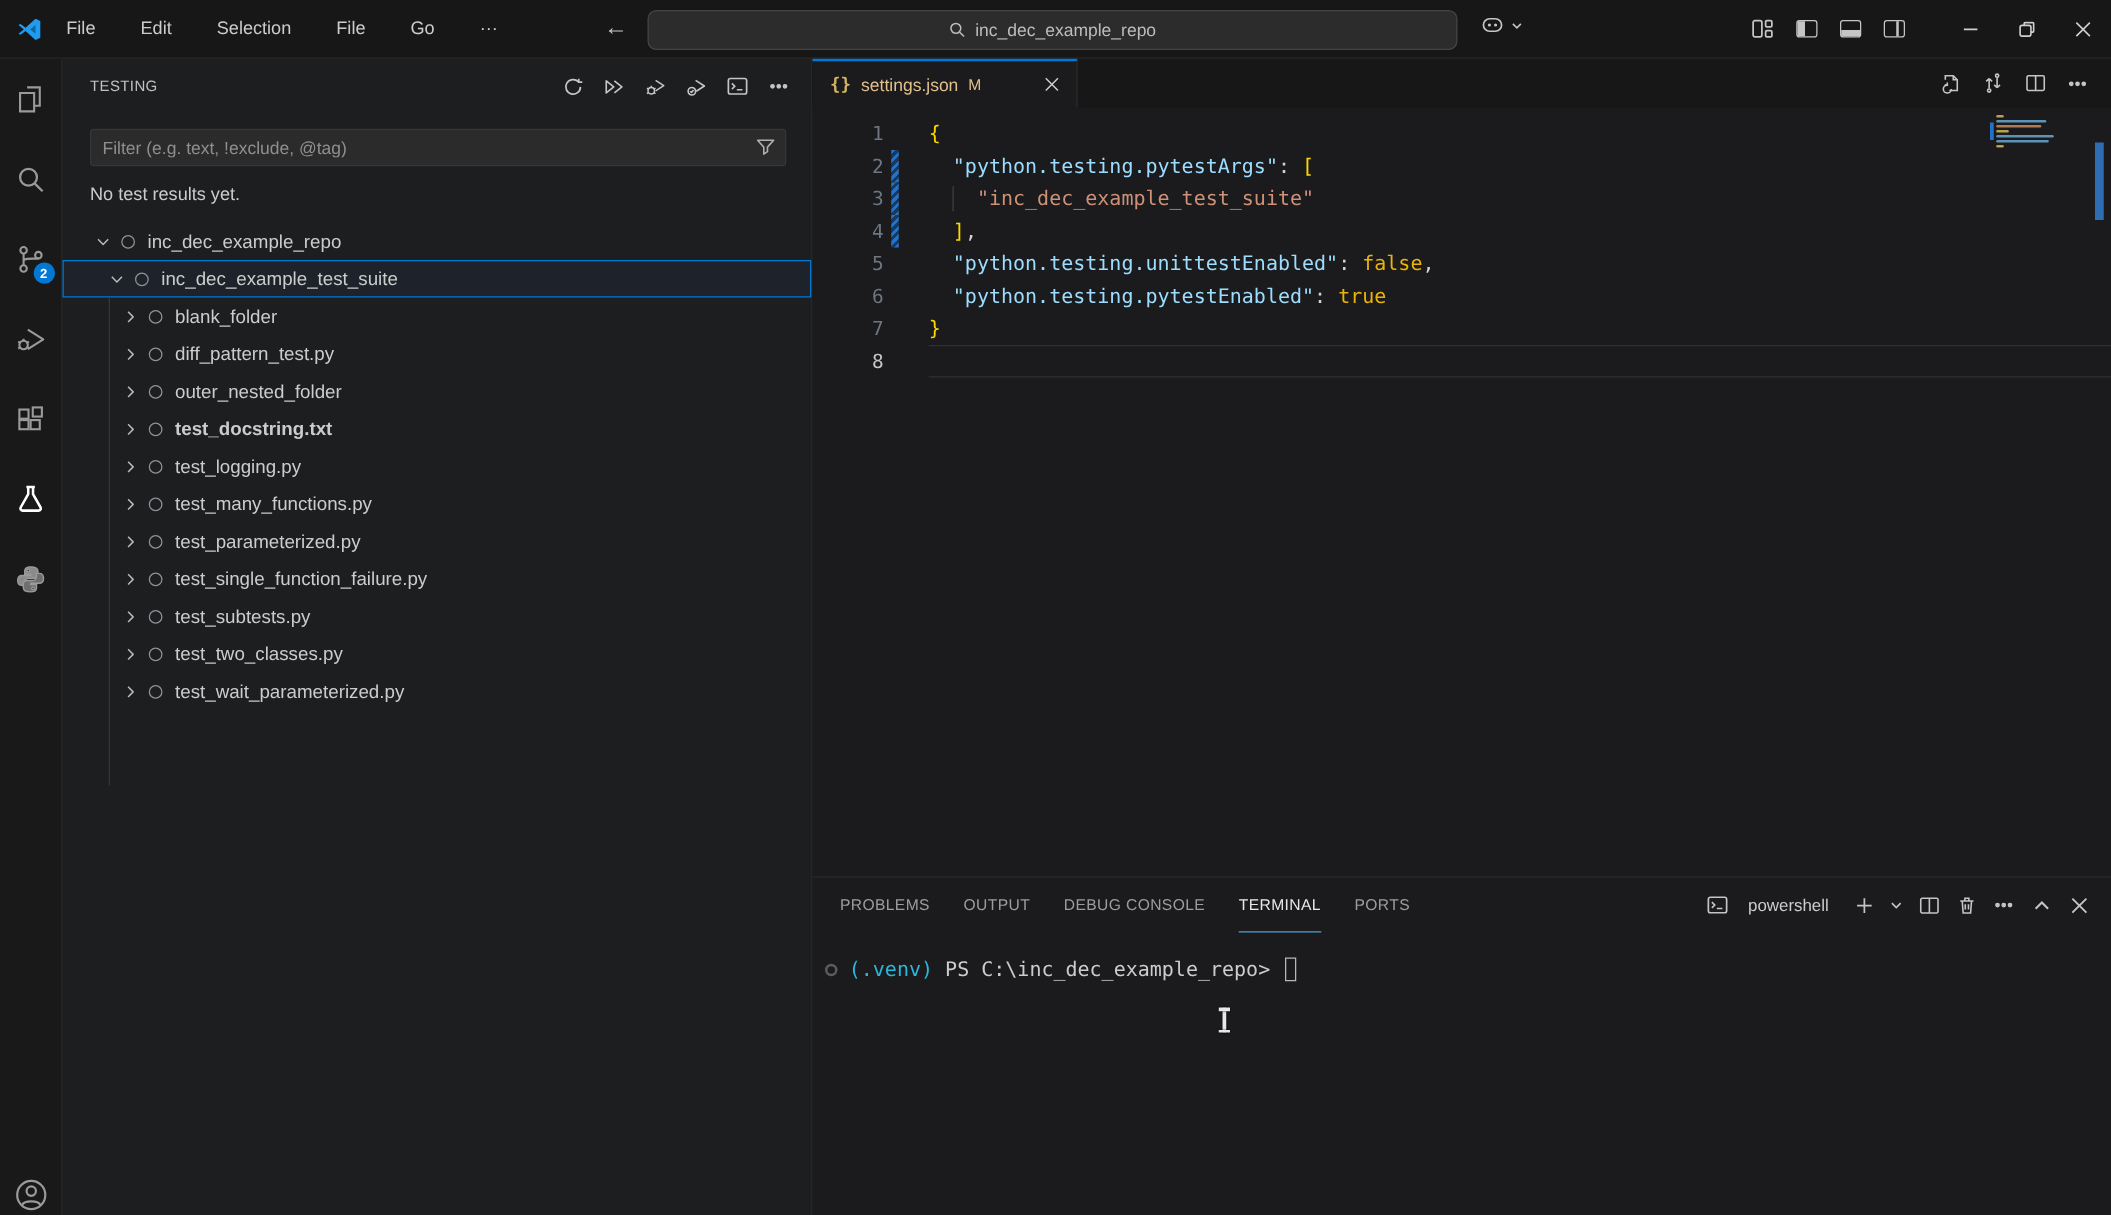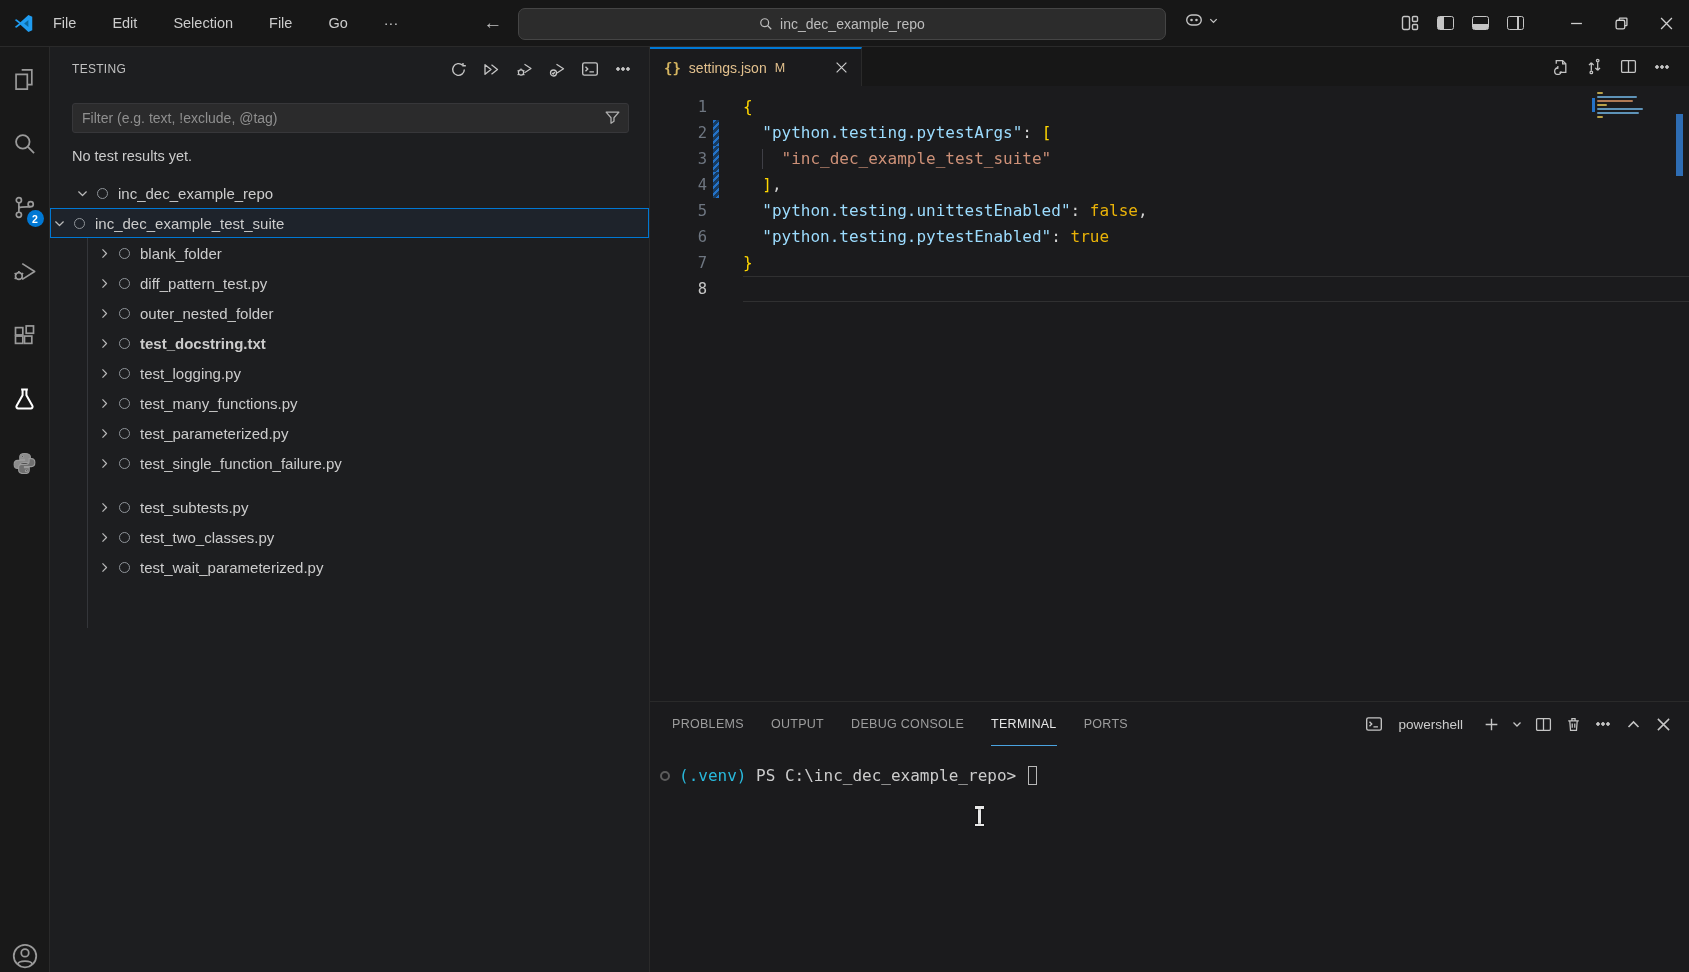--- a/index.html
+++ b/index.html
@@ -327,21 +327,21 @@
         <div class="indent-guide"></div>
       <div class="tree-row expanded" style="padding-left: 23px;">
             <span class="chev">
               <svg width="13" height="13" viewBox="0 0 16 16" fill="none" stroke="#b9b9b9" stroke-width="1.5" stroke-linejoin="round">
                 <path d="m5.5 3 5 5-5 5"></path>
               </svg>
             </span>
             <span class="circle-icon"></span>
             <span class="tree-label">inc_dec_example_repo</span>
           </div>
-          <div class="tree-row expanded selected" style="">
+          <div class="tree-row expanded selected" style="padding-left: 34px;">
             <span class="chev">
               <svg width="13" height="13" viewBox="0 0 16 16" fill="none" stroke="#b9b9b9" stroke-width="1.5" stroke-linejoin="round">
                 <path d="m5.5 3 5 5-5 5"></path>
               </svg>
             </span>
             <span class="circle-icon"></span>
             <span class="tree-label">inc_dec_example_test_suite</span>
           </div>
           <div class="tree-row" style="padding-left: 45px;">
             <span class="chev">
@@ -408,21 +408,21 @@
           </div>
           <div class="tree-row" style="padding-left: 45px;">
             <span class="chev">
               <svg width="13" height="13" viewBox="0 0 16 16" fill="none" stroke="#b9b9b9" stroke-width="1.5" stroke-linejoin="round">
                 <path d="m5.5 3 5 5-5 5"></path>
               </svg>
             </span>
             <span class="circle-icon"></span>
             <span class="tree-label">test_single_function_failure.py</span>
           </div>
-          <div class="tree-row" style="padding-left: 45px; margin-top: 14px;">
+          <div class="tree-row" style="padding-left: 45px;">
             <span class="chev">
               <svg width="13" height="13" viewBox="0 0 16 16" fill="none" stroke="#b9b9b9" stroke-width="1.5" stroke-linejoin="round">
                 <path d="m5.5 3 5 5-5 5"></path>
               </svg>
             </span>
             <span class="circle-icon"></span>
             <span class="tree-label">test_subtests.py</span>
           </div>
           <div class="tree-row" style="padding-left: 45px;">
             <span class="chev">

